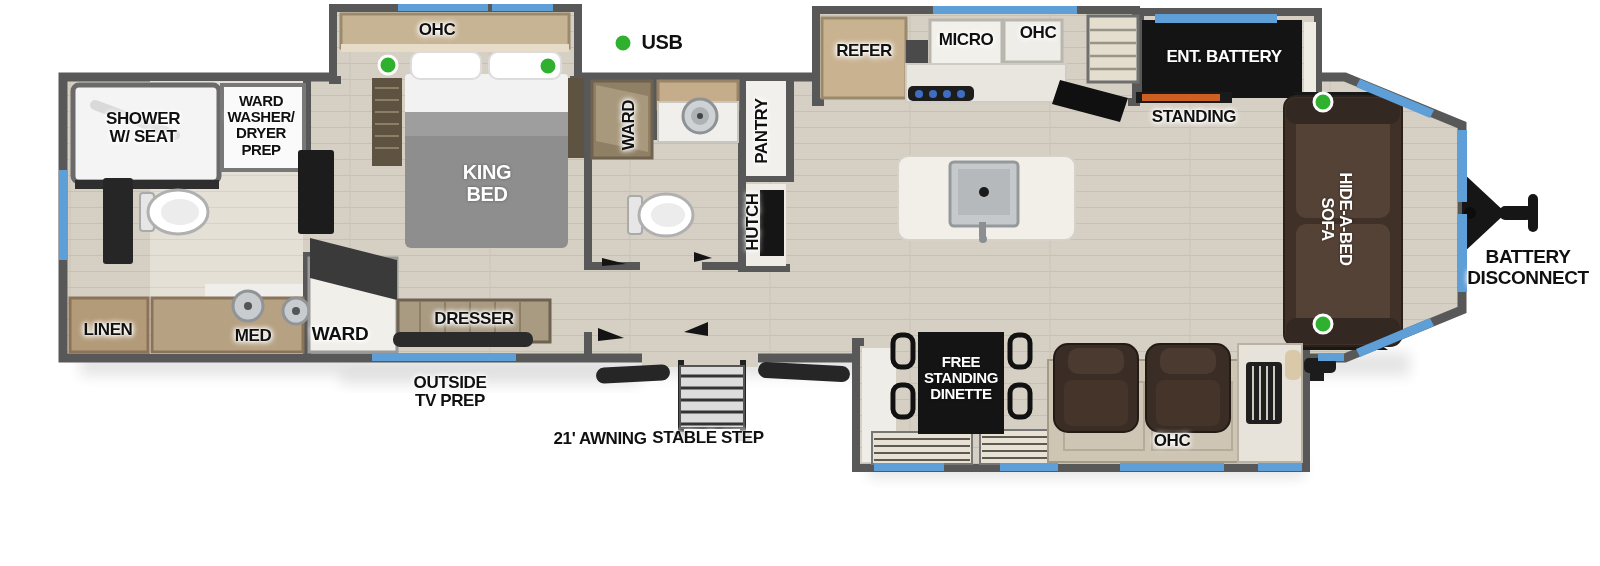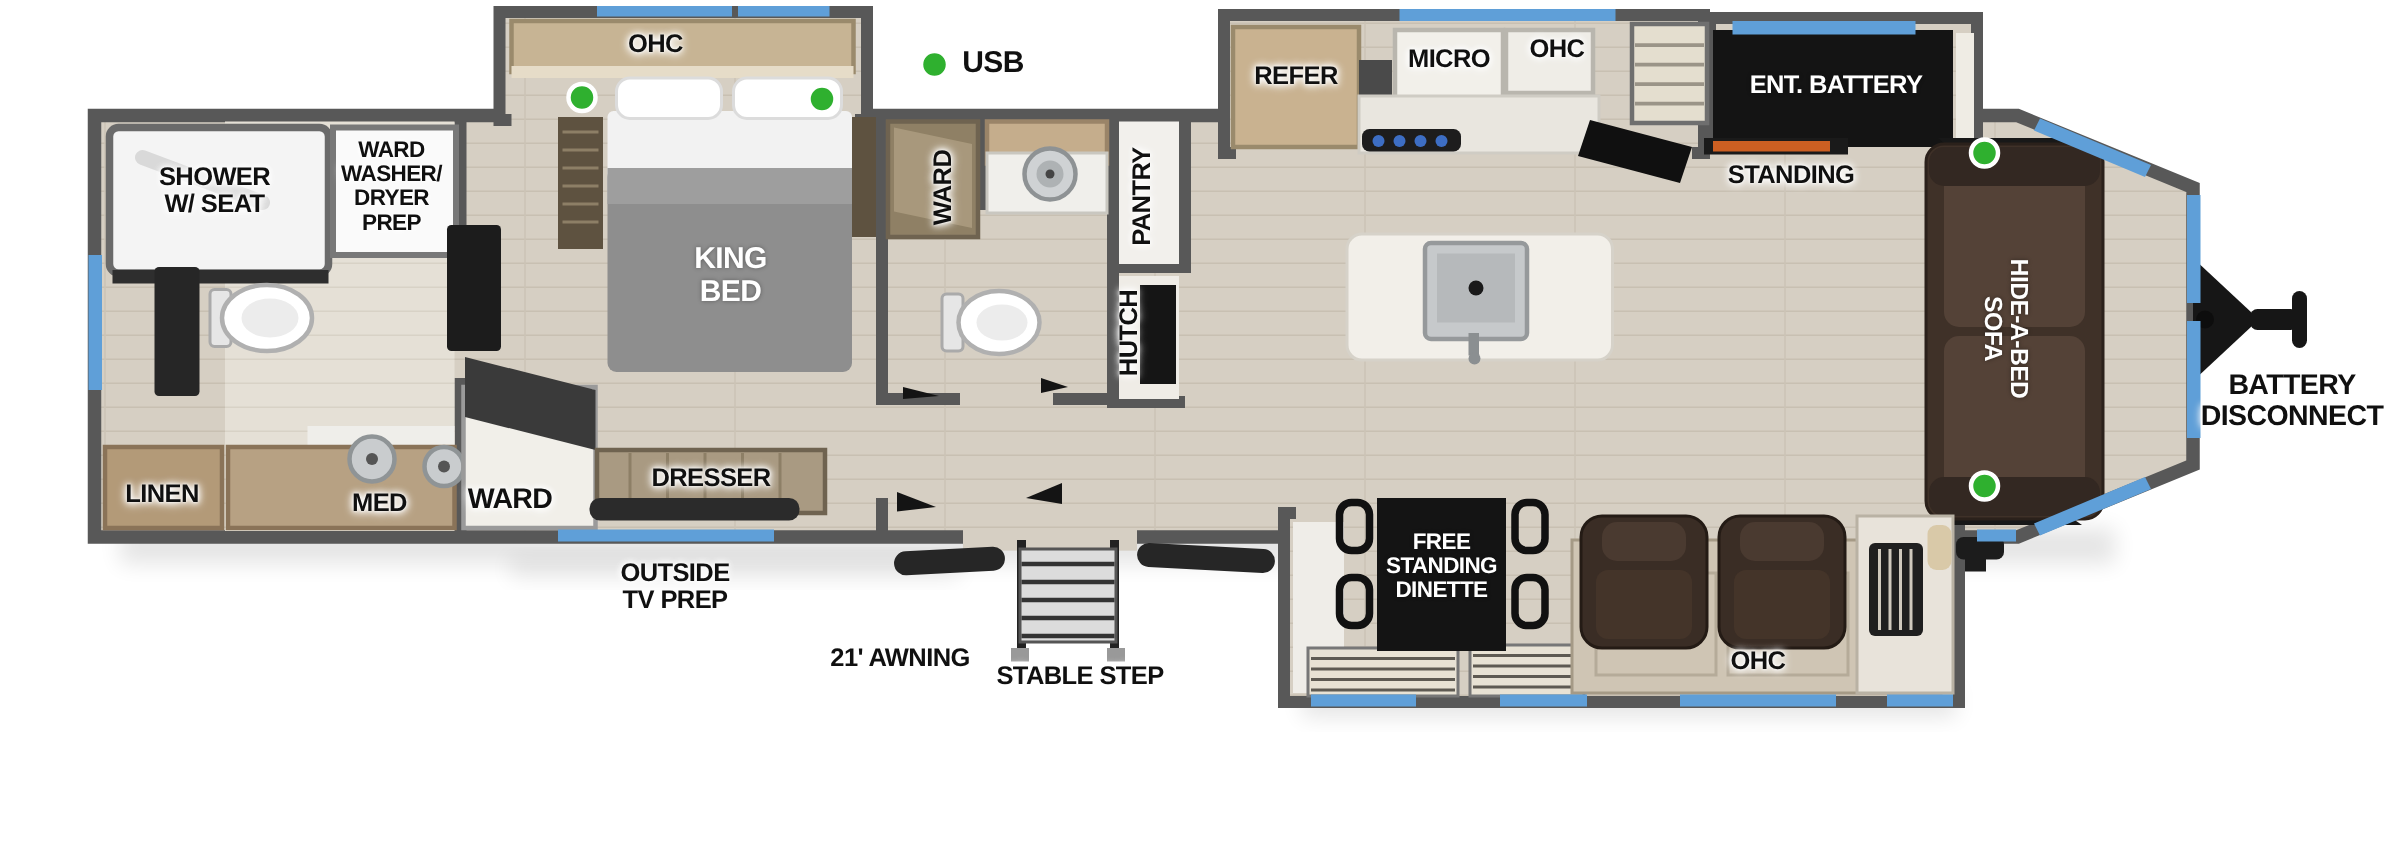--- a/index.html
+++ b/index.html
@@ -313,14 +313,14 @@
 SOFA</div>
 <div class="lbl s16" style="left:1528px;top:268px;">BATTERY
 DISCONNECT</div>
 <div class="lbl wht sm" style="left:961px;top:378px;">FREE
 STANDING
 DINETTE</div>
 <div class="lbl" style="left:1172px;top:441px;">OHC</div>
 <div class="lbl" style="left:450px;top:392px;">OUTSIDE
 TV PREP</div>
 <div class="lbl" style="left:600px;top:400px;margin-top:39px;">21' AWNING</div>
-<div class="lbl" style="left:708px;top:451px;margin-left:12px;">STABLE STEP</div>
+<div class="lbl" style="left:708px;top:438px;">STABLE STEP</div>
 </div>
 
 </body></html>

